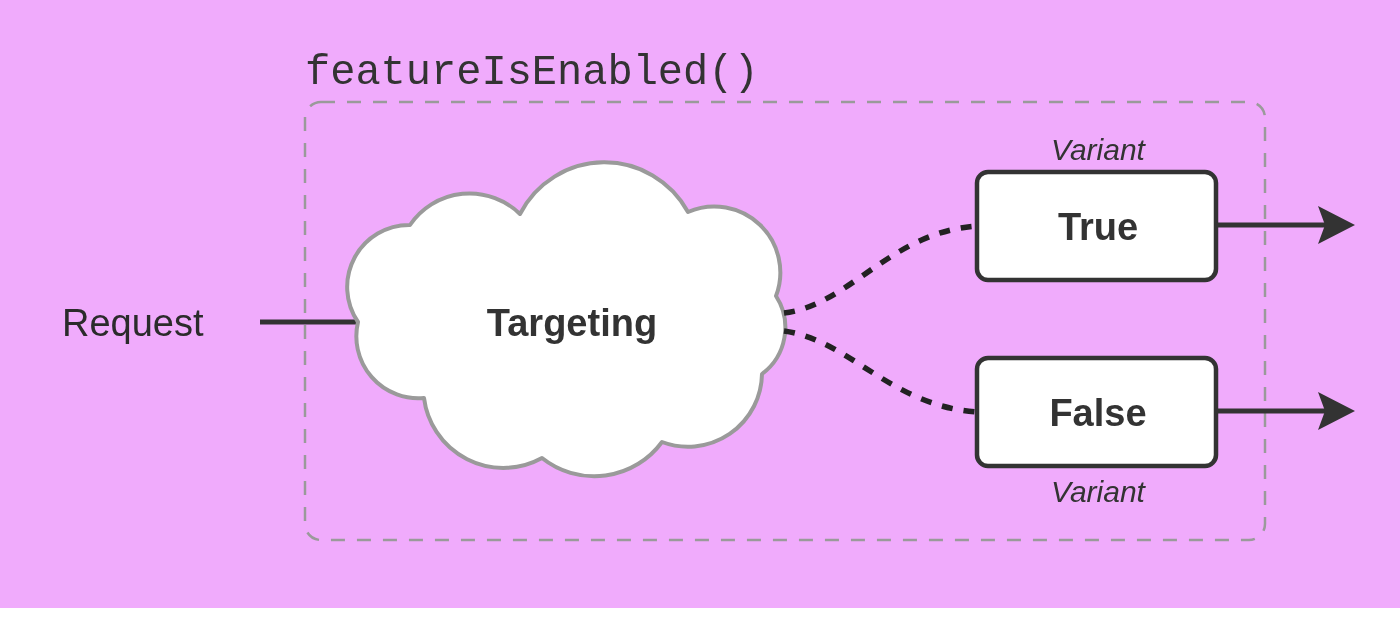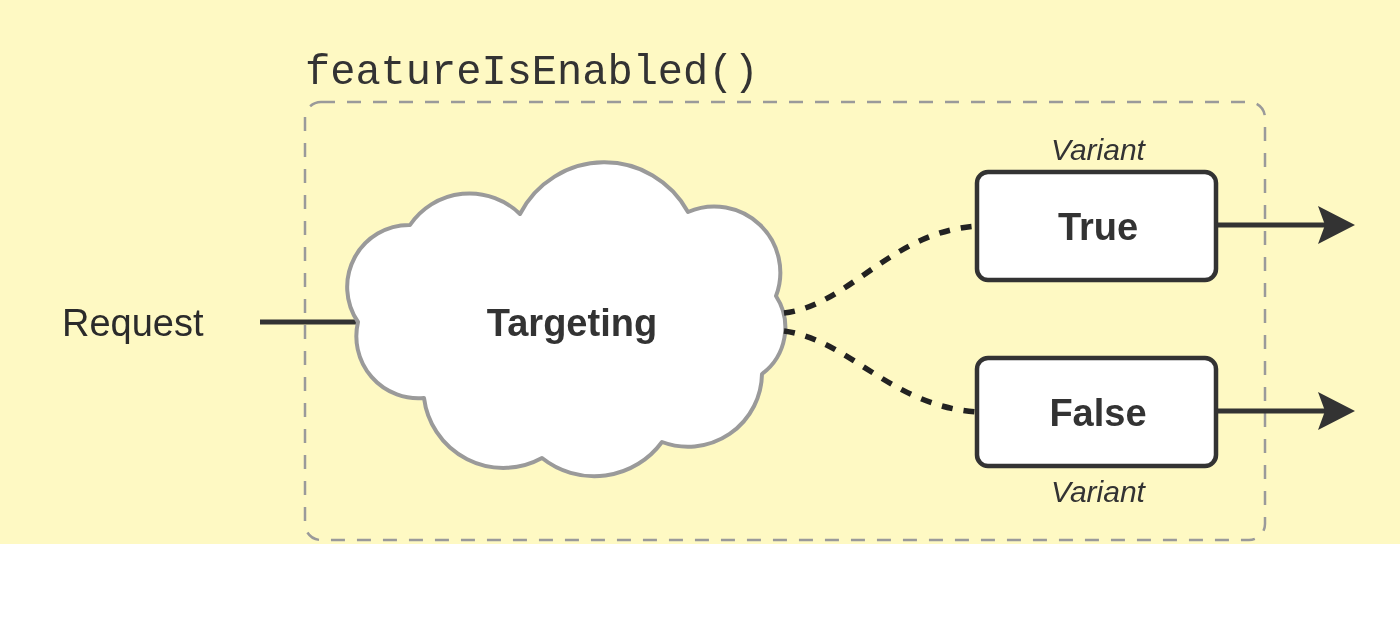--- a/index.html
+++ b/index.html
@@ -9,22 +9,22 @@
   }
   body {
     width: 1400px;
     height: 642px;
     overflow: hidden;
     font-family: "Liberation Sans", sans-serif;
   }
   #diagram-root {
     position: relative;
     width: 1400px;
-    height: 544px;
-    background: #fef9c3;
+    height: 608px;
+    background: #f0abfc;
   }
   svg.diagram {
     display: block;
     width: 1400px;
     height: 642px;
   }
   .fn-title {
     font-family: "Liberation Mono", "DejaVu Sans Mono", monospace;
     font-size: 42px;
     fill: #333333;

